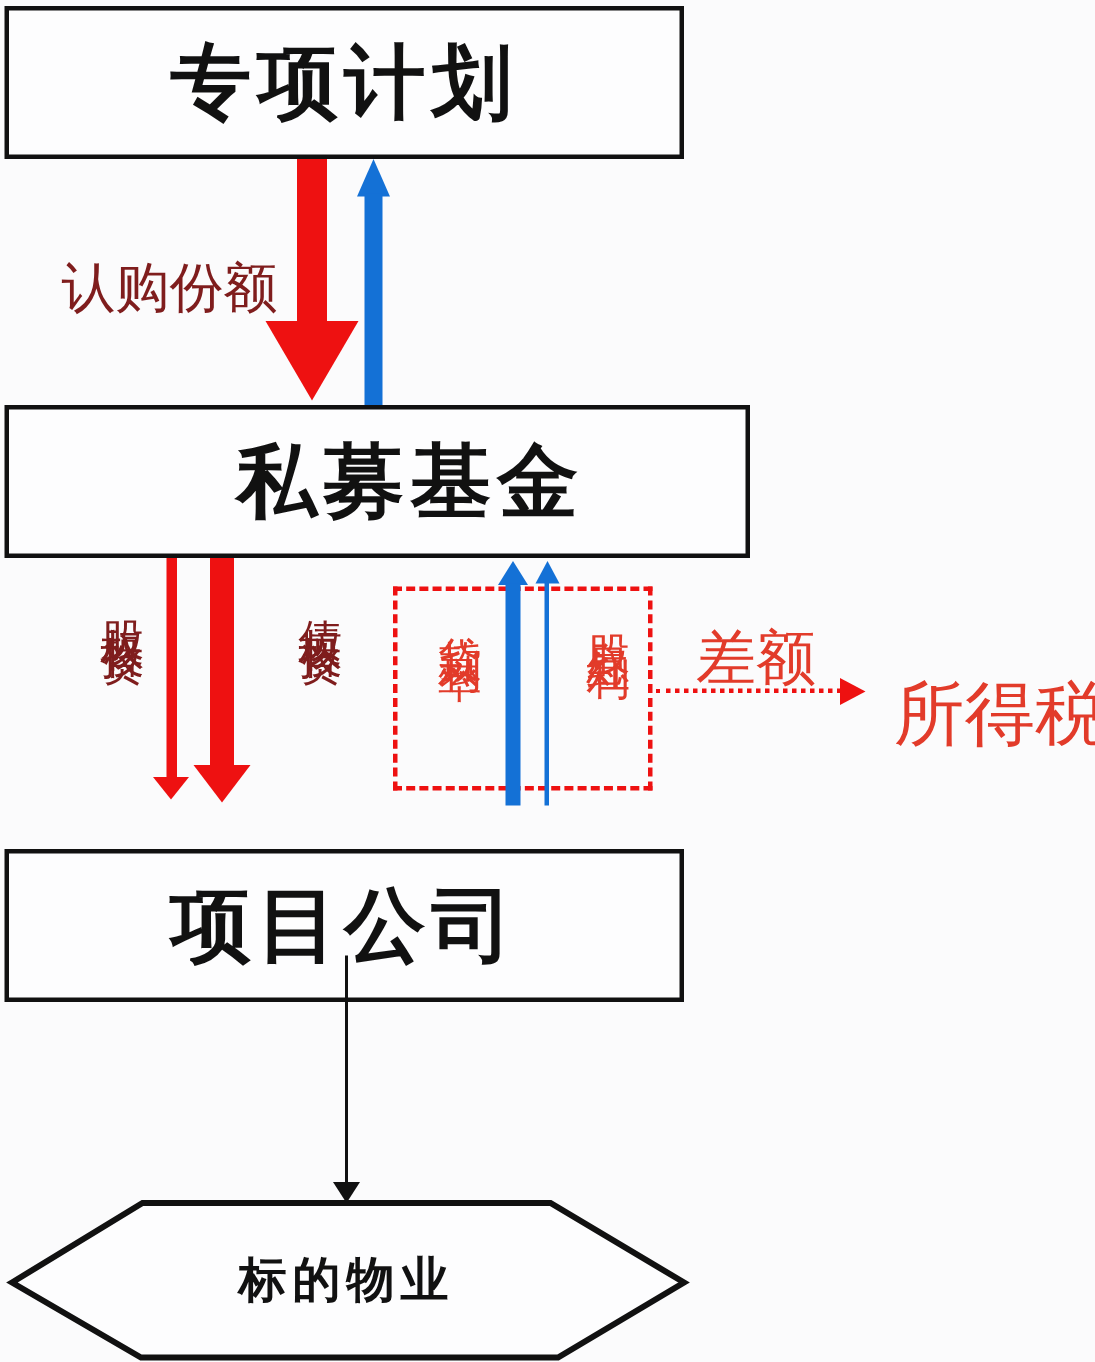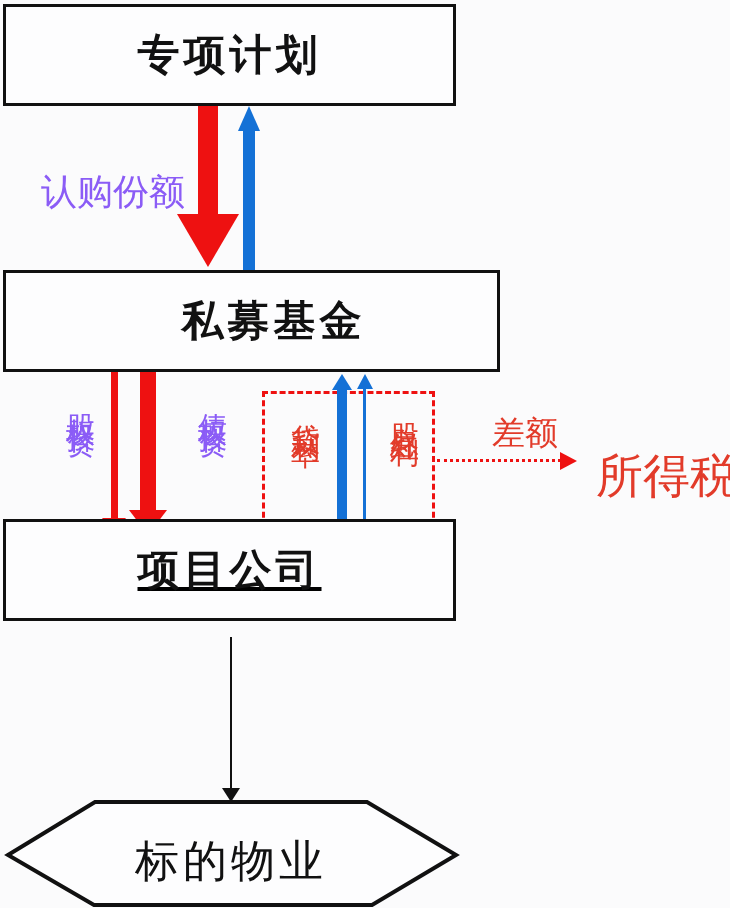--- a/index.html
+++ b/index.html
@@ -20,38 +20,38 @@
     left: 3px;
     width: 447px;
     height: 96px;
     background: var(--node_bg, #fdfdfe);
     border: 3px solid var(--line, #111111);
     display: flex;
     align-items: center;
     justify-content: center;
   }
   .node-title {
-    font-size: 42px;
+    font-size: 54px;
     font-weight: bold;
     color: var(--line, #111111);
     letter-spacing: 4px;
     white-space: nowrap;
   }
   #box-special-plan   { top: 4px; }
   #box-private-fund   { top: 270px; padding-left: 44px; }
-  #box-project-company{ top: 519px; text-decoration: underline; }
+  #box-project-company{ top: 566px; }
 
   
   .hexagon-wrap { position: absolute; left: 2px; top: 798px; width: 460px; height: 110px; }
   .hexagon-label {
     position: absolute;
     left: 3px; top: 832px; width: 456px;
     text-align: center;
-    font-size: 44px;
-    font-weight: normal;
+    font-size: 32px;
+    font-weight: bold;
     color: var(--line, #111111);
     letter-spacing: 4px;
   }
 
   
   .arrow-body { position: absolute; }
   .arrow-head { position: absolute; width: 0; height: 0; }
 
   
   #subscribe-body { left: 198px; top: 106px; width: 20px; height: 110px; background: var(--red, #ee1111); }
@@ -106,26 +106,26 @@
   .dashed-box {
     position: absolute;
     left: 262px; top: 391px;
     width: 167px; height: 130px;
     border: 3px dashed var(--red, #ee1111);
     background: transparent;
   }
 
   
   .h-label { position: absolute; white-space: nowrap; text-align: center; }
-  .black-label { color: #8b5cf6; }
+  .black-label { color: #7f1d1d; }
   .red-label   { color: var(--red_text, #e23b2a); }
 
   #label-subscribe  { left: 40px;  top: 168px; width: 146px; font-size: 36px; }
   #label-fundincome { left: 270px; top: 170px; width: 146px; font-size: 36px; }
-  #label-difference { left: 486px; top: 411px; width: 78px;  font-size: 33px; }
+  #label-difference { left: 464px; top: 411px; width: 78px;  font-size: 40px; }
   #label-incometax  { left: 596px; top: 445px; width: 114px; font-size: 47px; }
   #label-hold       { left: 247px; top: 701px; width: 74px;  font-size: 35px; }
 
   .v-label {
     position: absolute;
     writing-mode: vertical-rl;
     text-orientation: upright;
     font-size: 29px;
     letter-spacing: 5px;
     white-space: nowrap;

